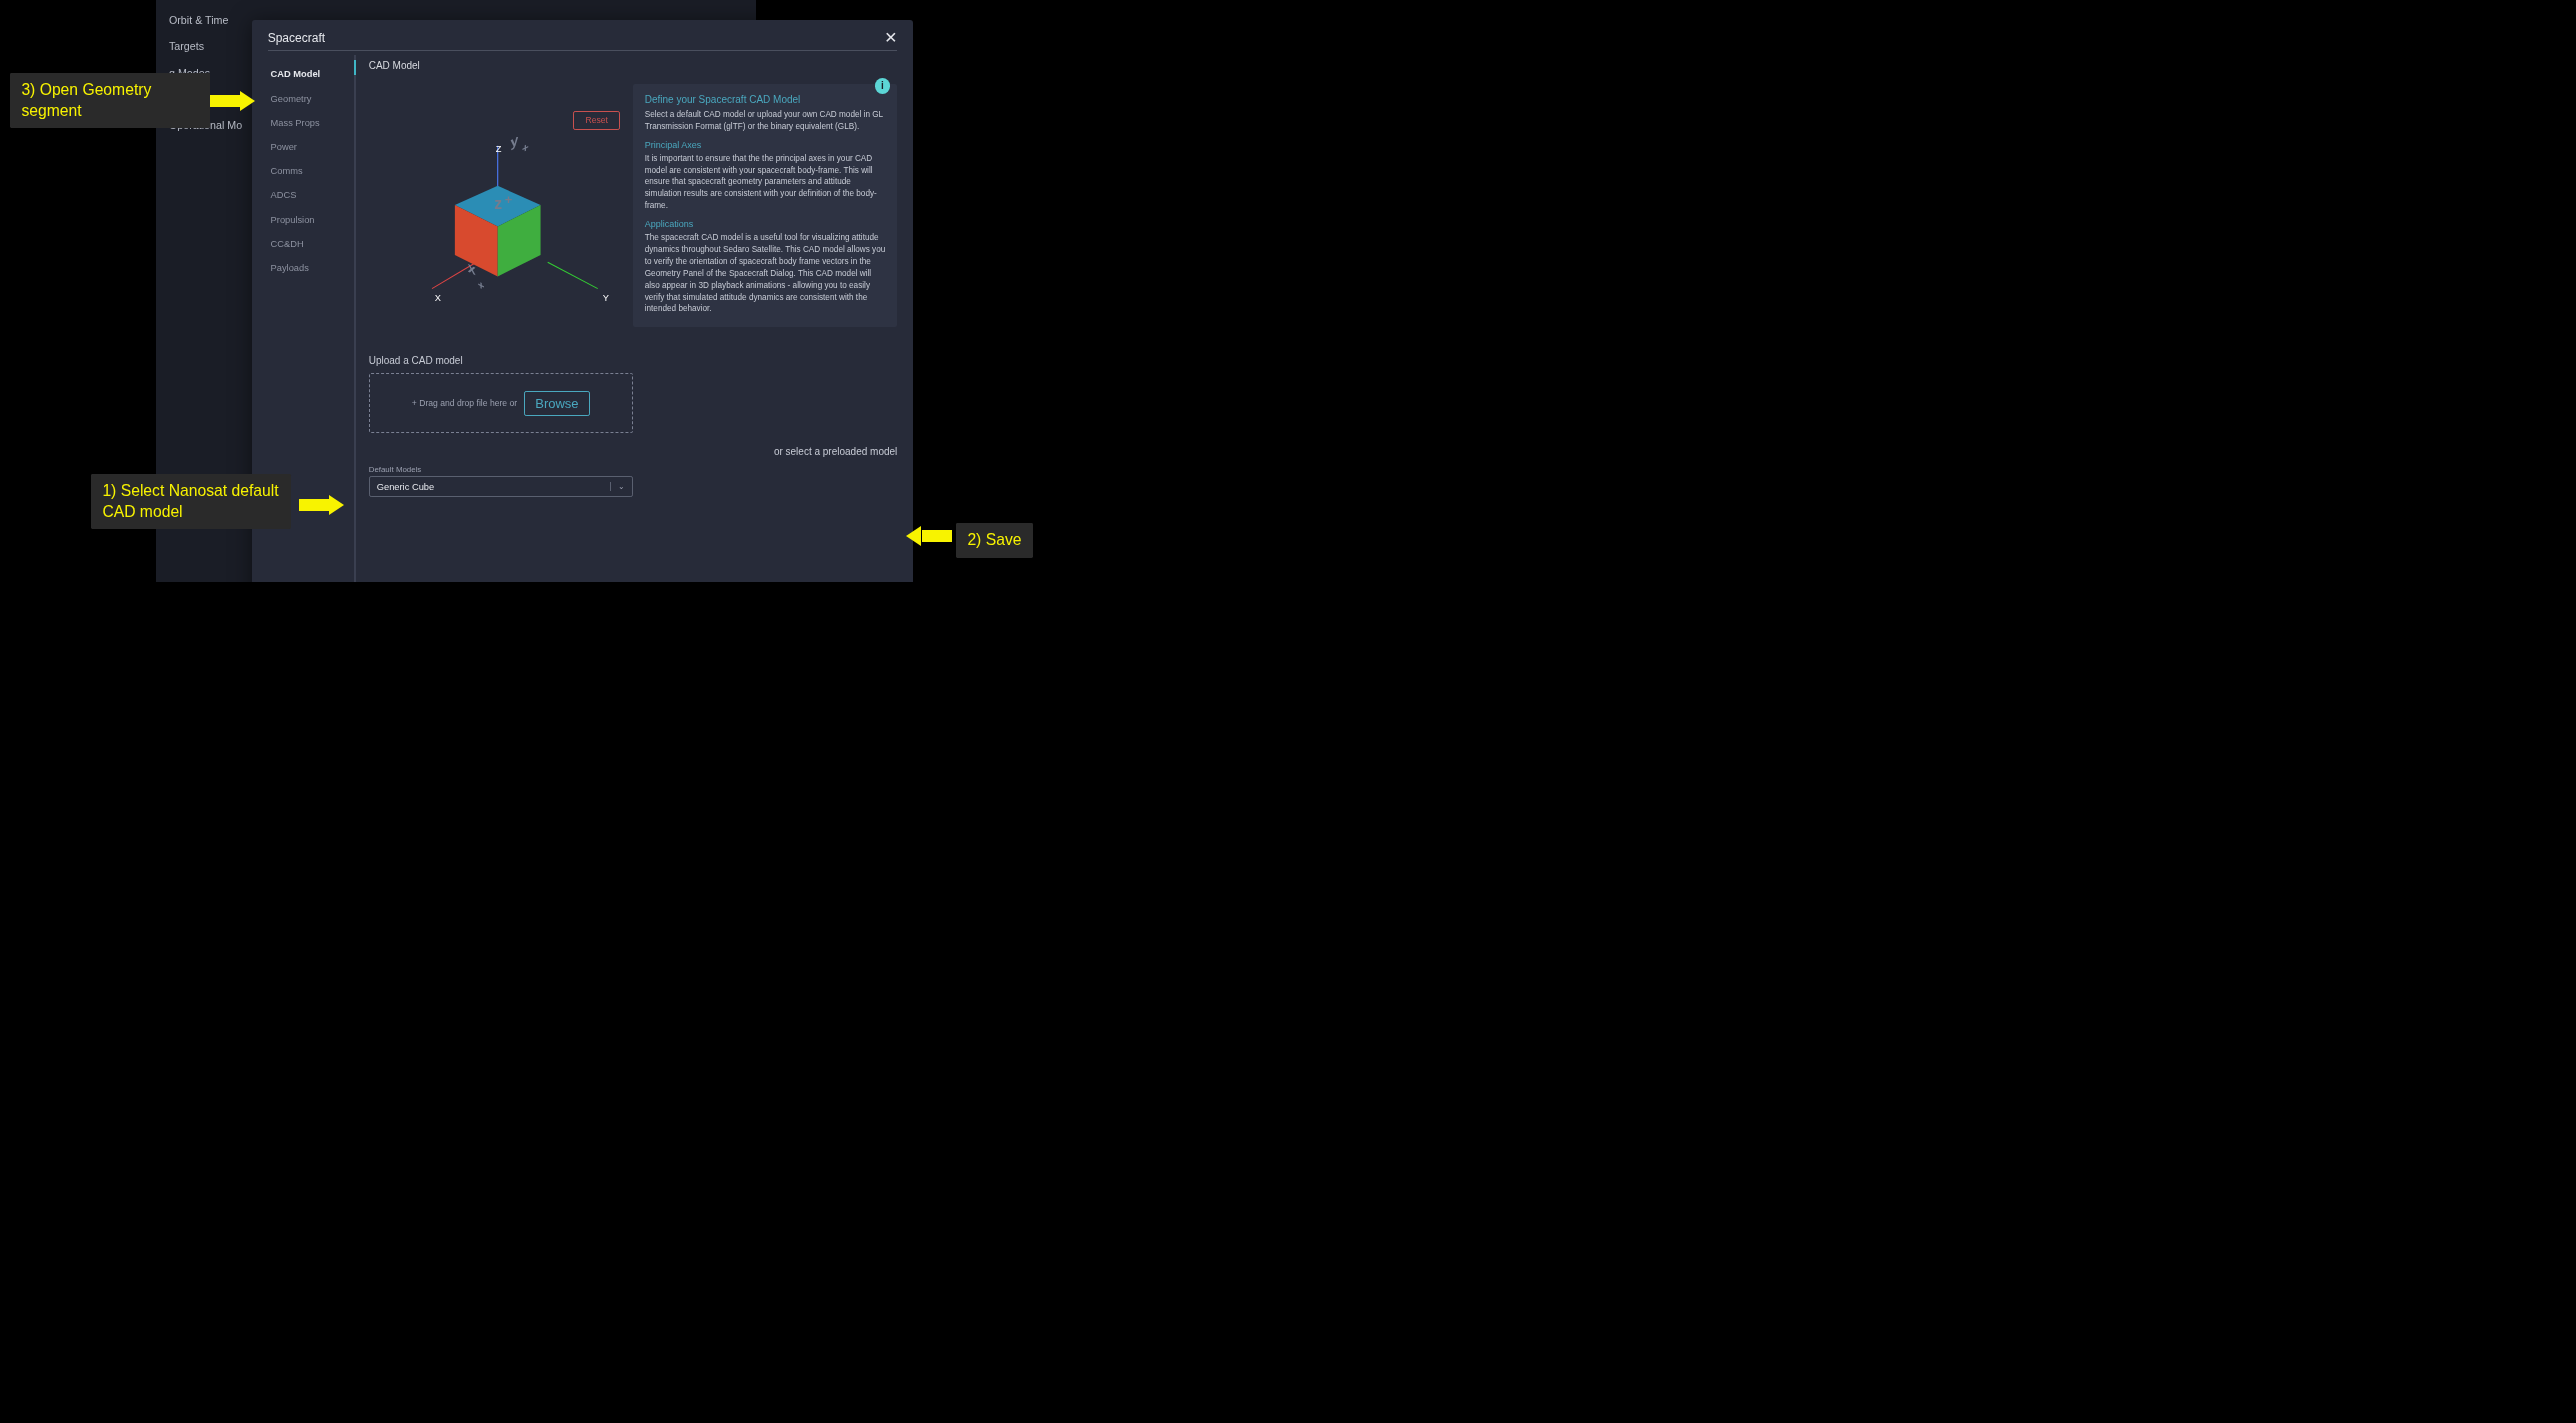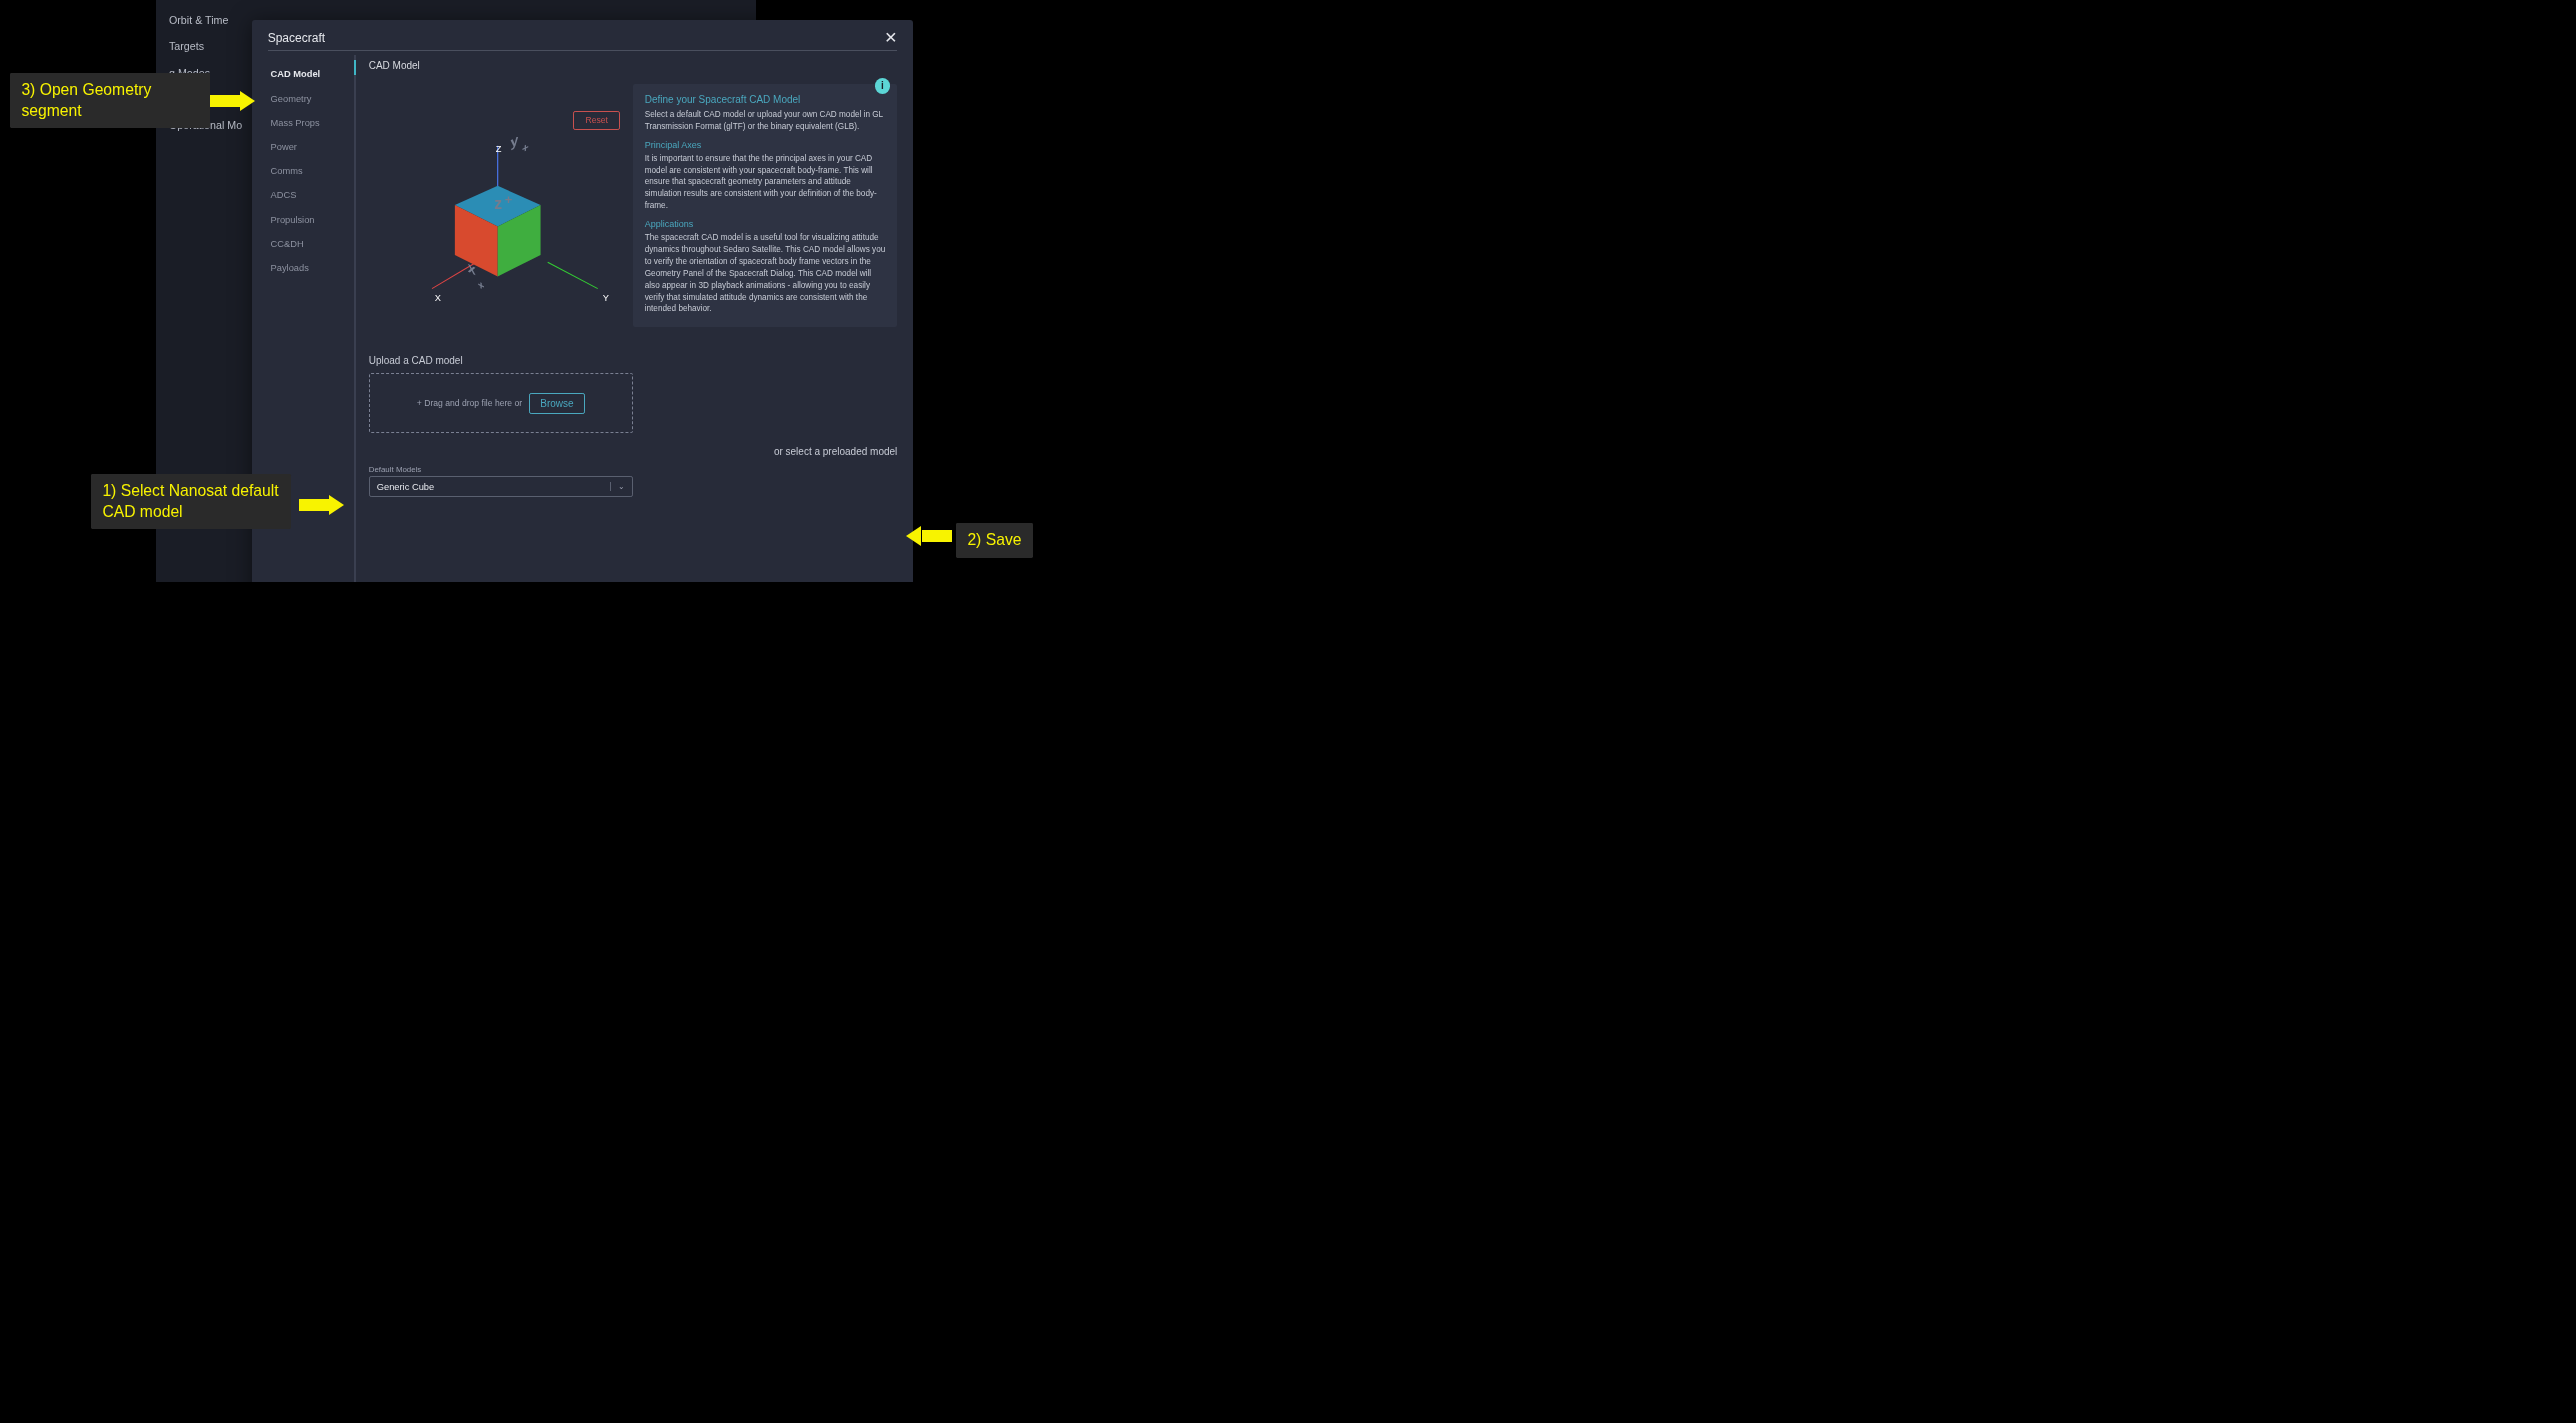--- a/index.html
+++ b/index.html
@@ -210,21 +210,21 @@
 .drop-text {
   color: #9ba0b0;
   font-size: 8.6px;
 }
 .browse-btn {
   border: 0.7px solid #4aa8bf;
   color: #4aa8bf;
   background: transparent;
   padding: 3.6px 10px;
   border-radius: 2.1px;
-  font-size: 10px;
+  font-size: 13px;
   cursor: pointer;
 }
 
 .or-label {
   color: #c8ccd6;
   font-size: 10px;
   margin-top: 13px;
   margin-bottom: 7.1px;
   text-align: right;
 }

